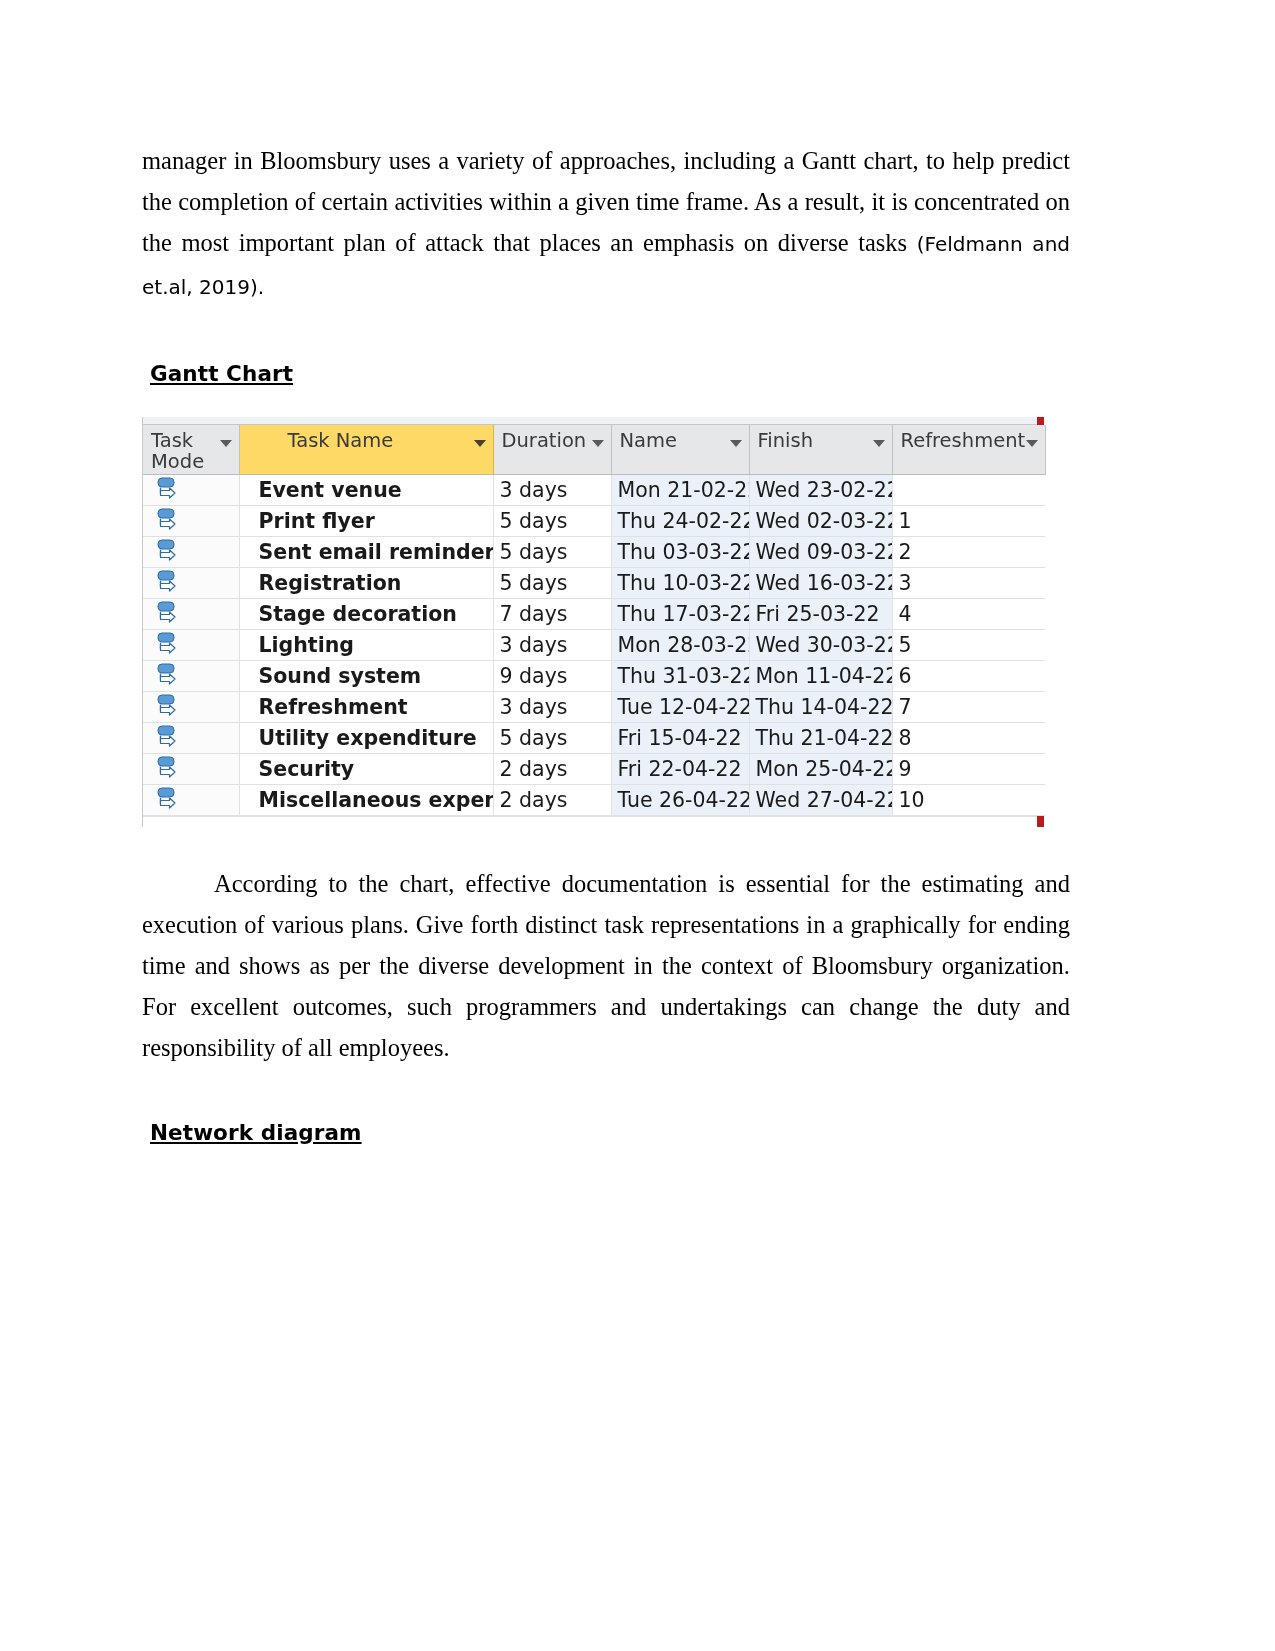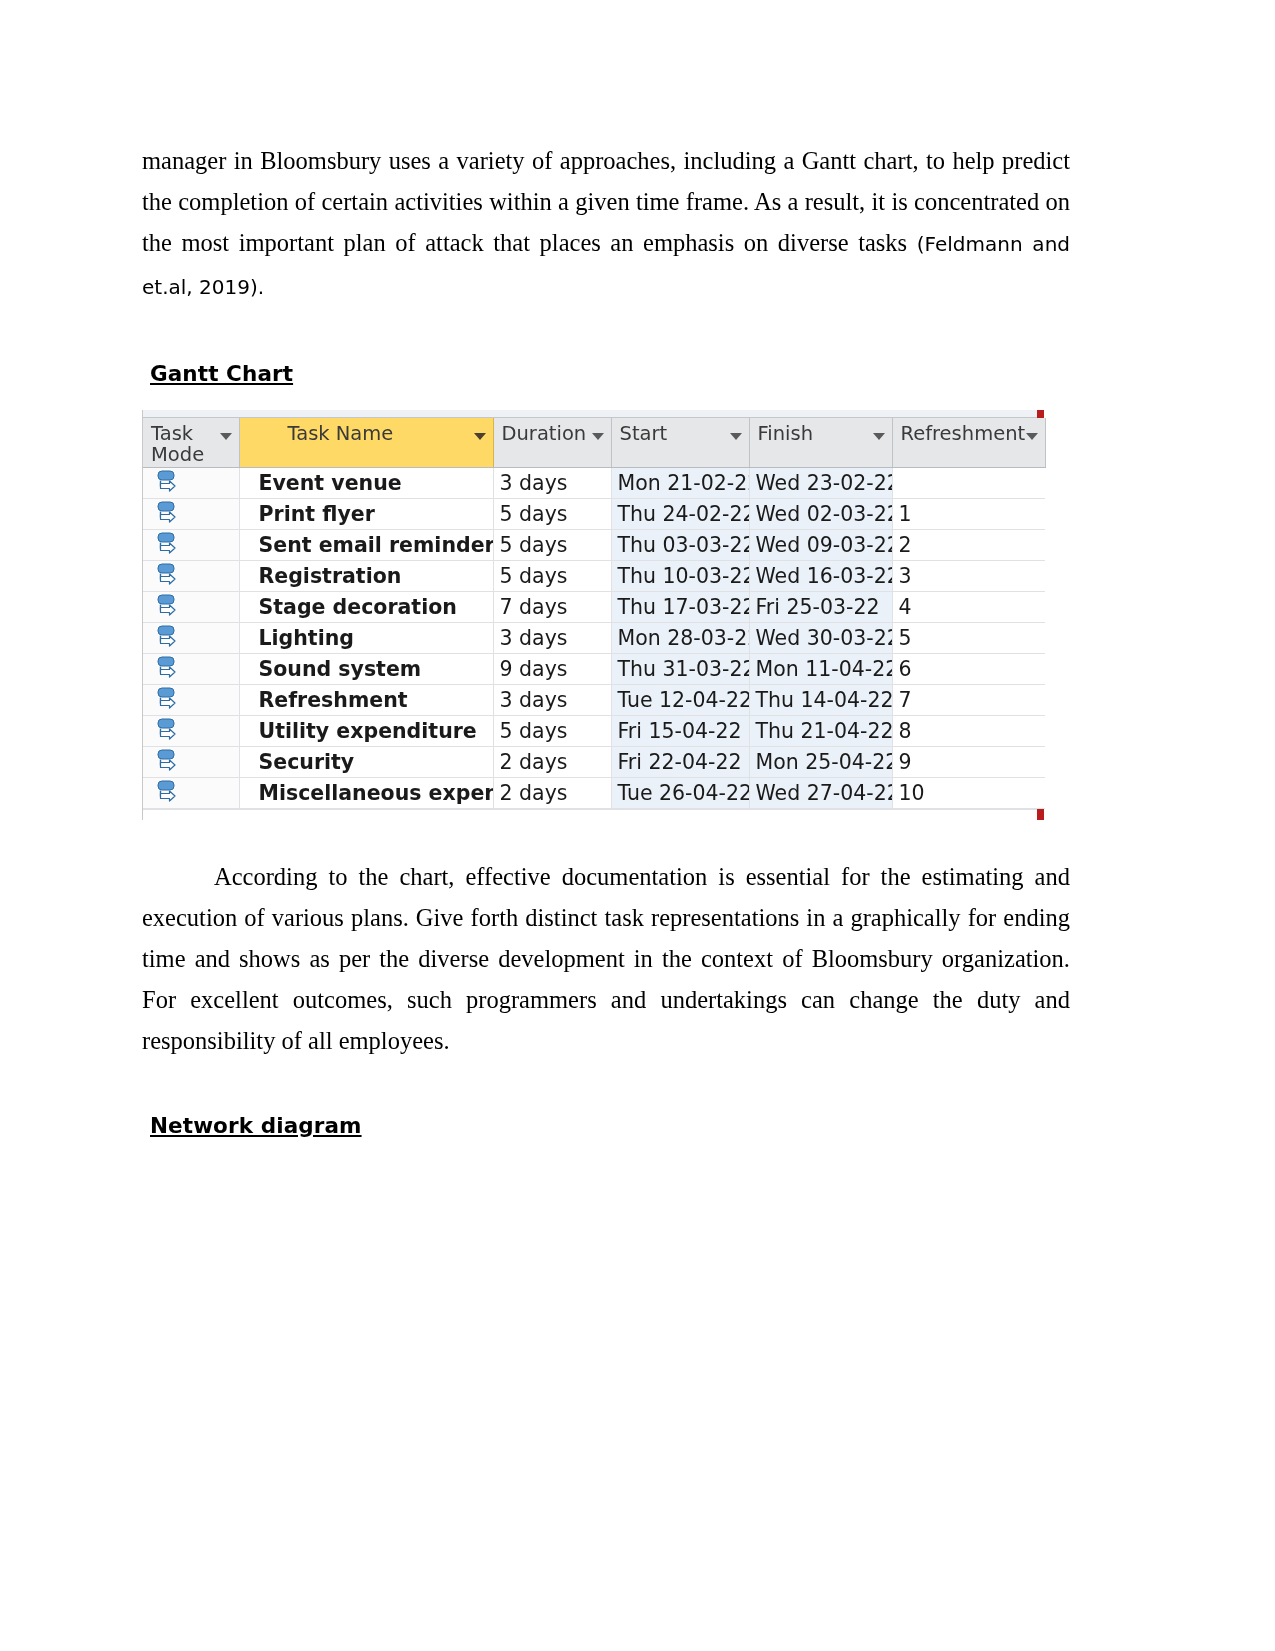--- a/index.html
+++ b/index.html
@@ -51,21 +51,21 @@
     font-weight: bold;
     color: #000000;
     text-decoration: underline;
     letter-spacing: 0.1px;
   }
   .heading-gantt { padding-top: 45px; padding-bottom: 0; }
   .heading-network { padding-top: 44px; }
 
   
   .gantt-wrap {
-    margin-top: 24px;
+    margin-top: 31px;
     width: 902px;
     background: #3b82f6;
     border-left: 1px solid #c8c8c8;
     border-right: 7px solid #b91c1c;
     box-sizing: border-box;
   }
   .gantt-topstrip {
     height: 7px;
     background: #eef1f5;
     border-bottom: 1px solid #c3c7cc;
@@ -190,21 +190,21 @@
               </th>
               <th class="highlighted">
                 <span class="th-label">Task Name</span>
                 <span class="filter-arrow"></span>
               </th>
               <th>
                 <span class="th-label">Duration</span>
                 <span class="filter-arrow"></span>
               </th>
               <th>
-                <span class="th-label">Start</span>
+                <span class="th-label">Name</span>
                 <span class="filter-arrow"></span>
               </th>
               <th>
                 <span class="th-label">Finish</span>
                 <span class="filter-arrow"></span>
               </th>
               <th>
                 <span class="th-label">Refreshment</span>
                 <span class="filter-arrow"></span>
               </th>

